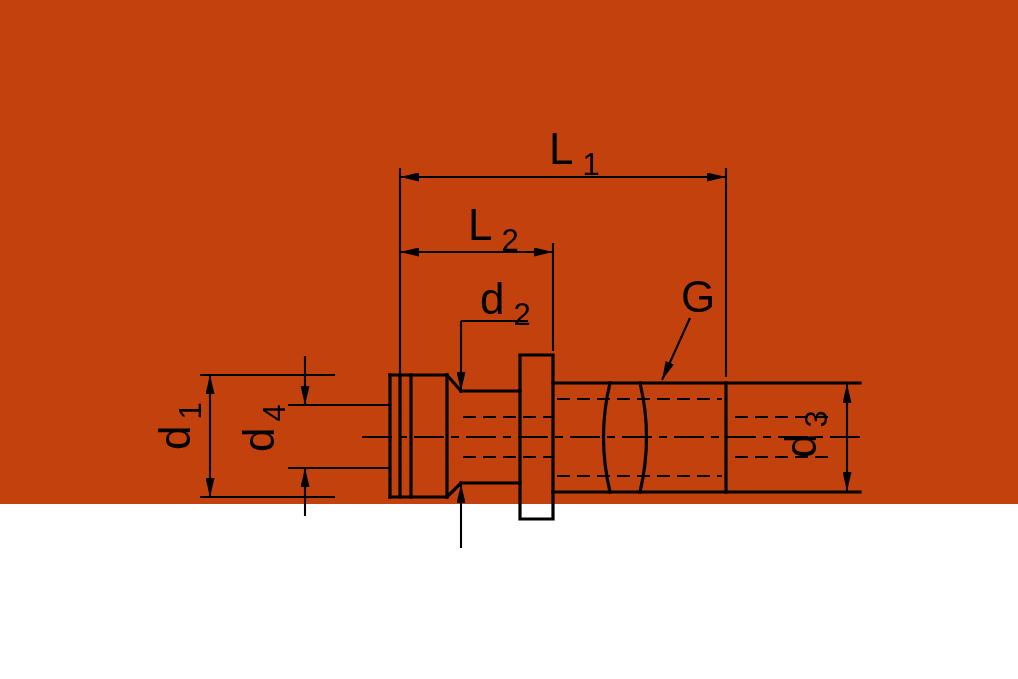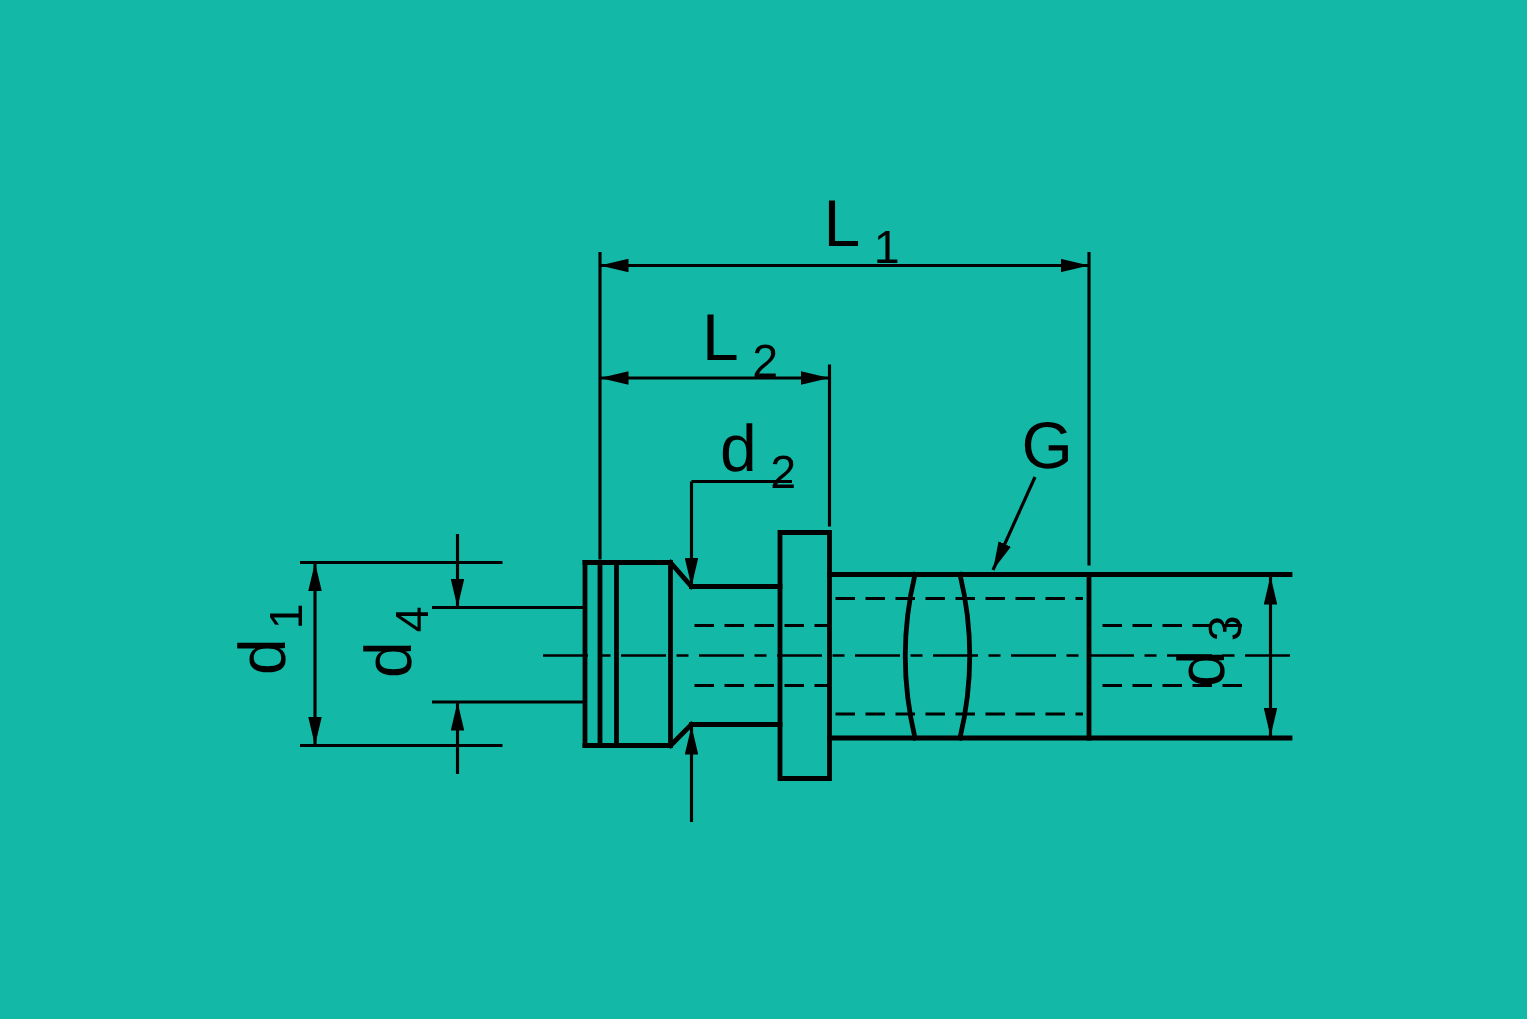--- a/index.html
+++ b/index.html
@@ -5,22 +5,22 @@
   html, body {
     margin: 0;
     padding: 0;
     background: #ffffff;
     width: 1018px;
     height: 679px;
     overflow: hidden;
   }
   .canvas {
     width: 1018px;
-    height: 679px;
-    background: #14b8a6;
+    height: 504px;
+    background: #c2410c;
     position: relative;
   }
   svg { display: block; }
 
   .outline {
     stroke: #000000;
     stroke-width: 3.2;
     fill: none;
     stroke-linecap: square;
   }

